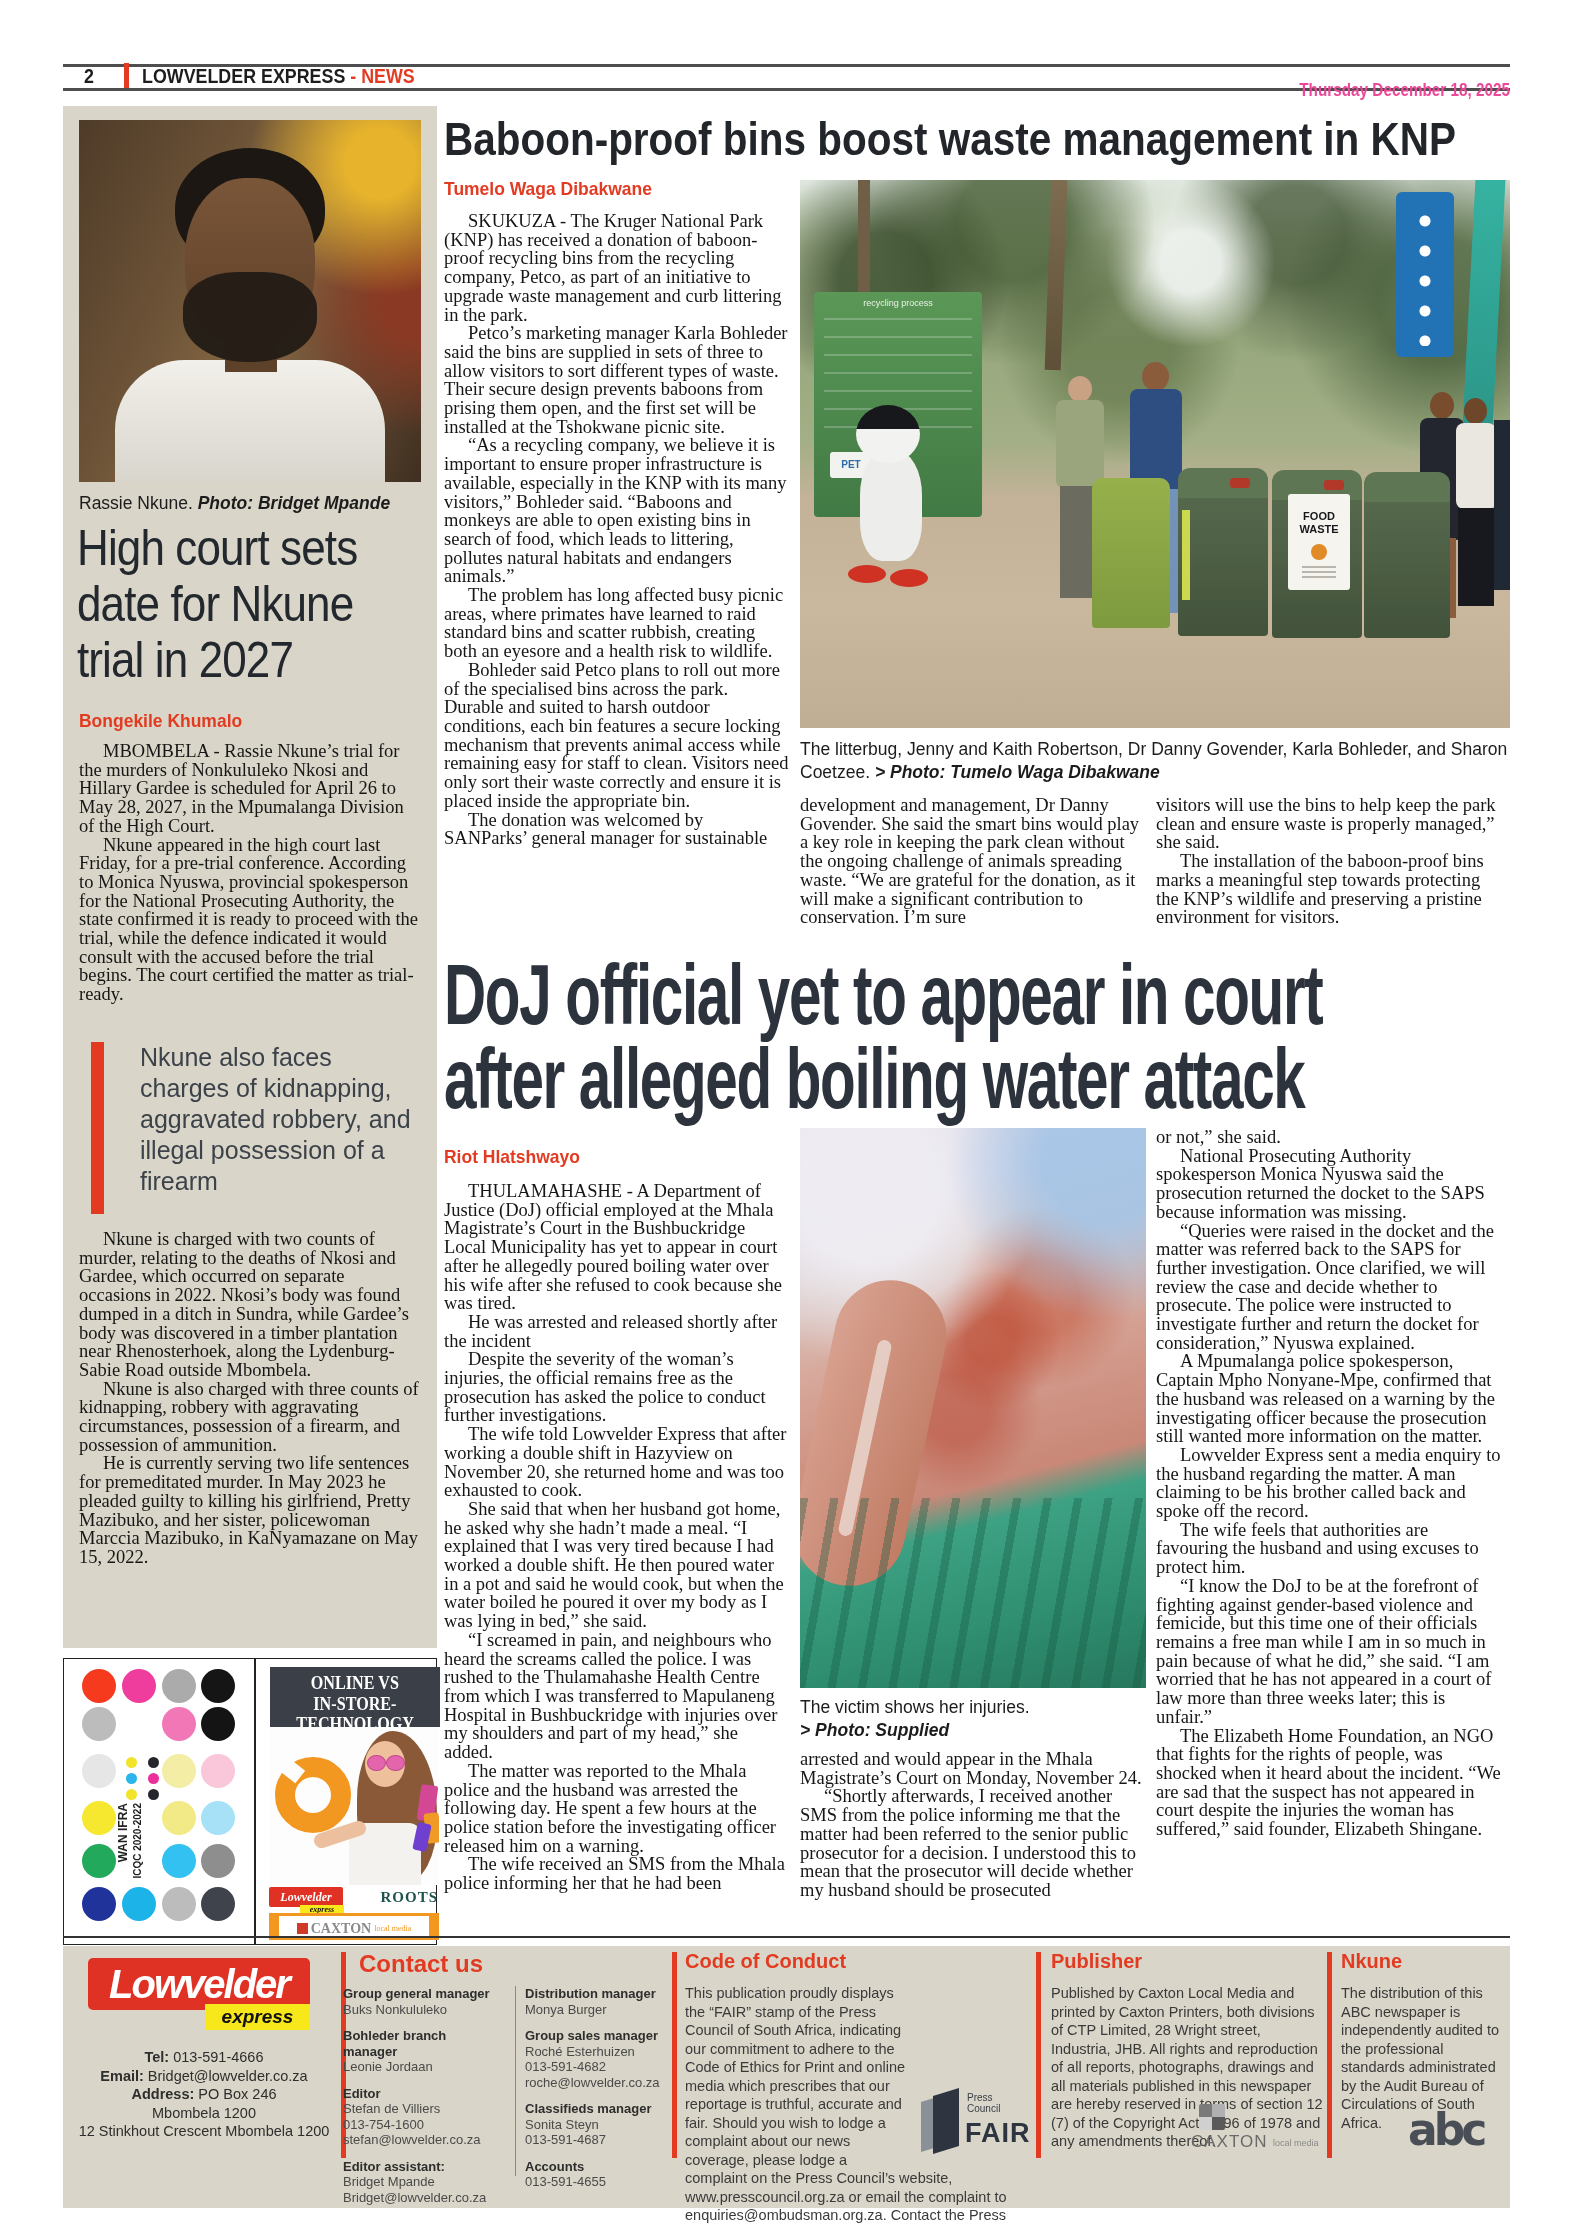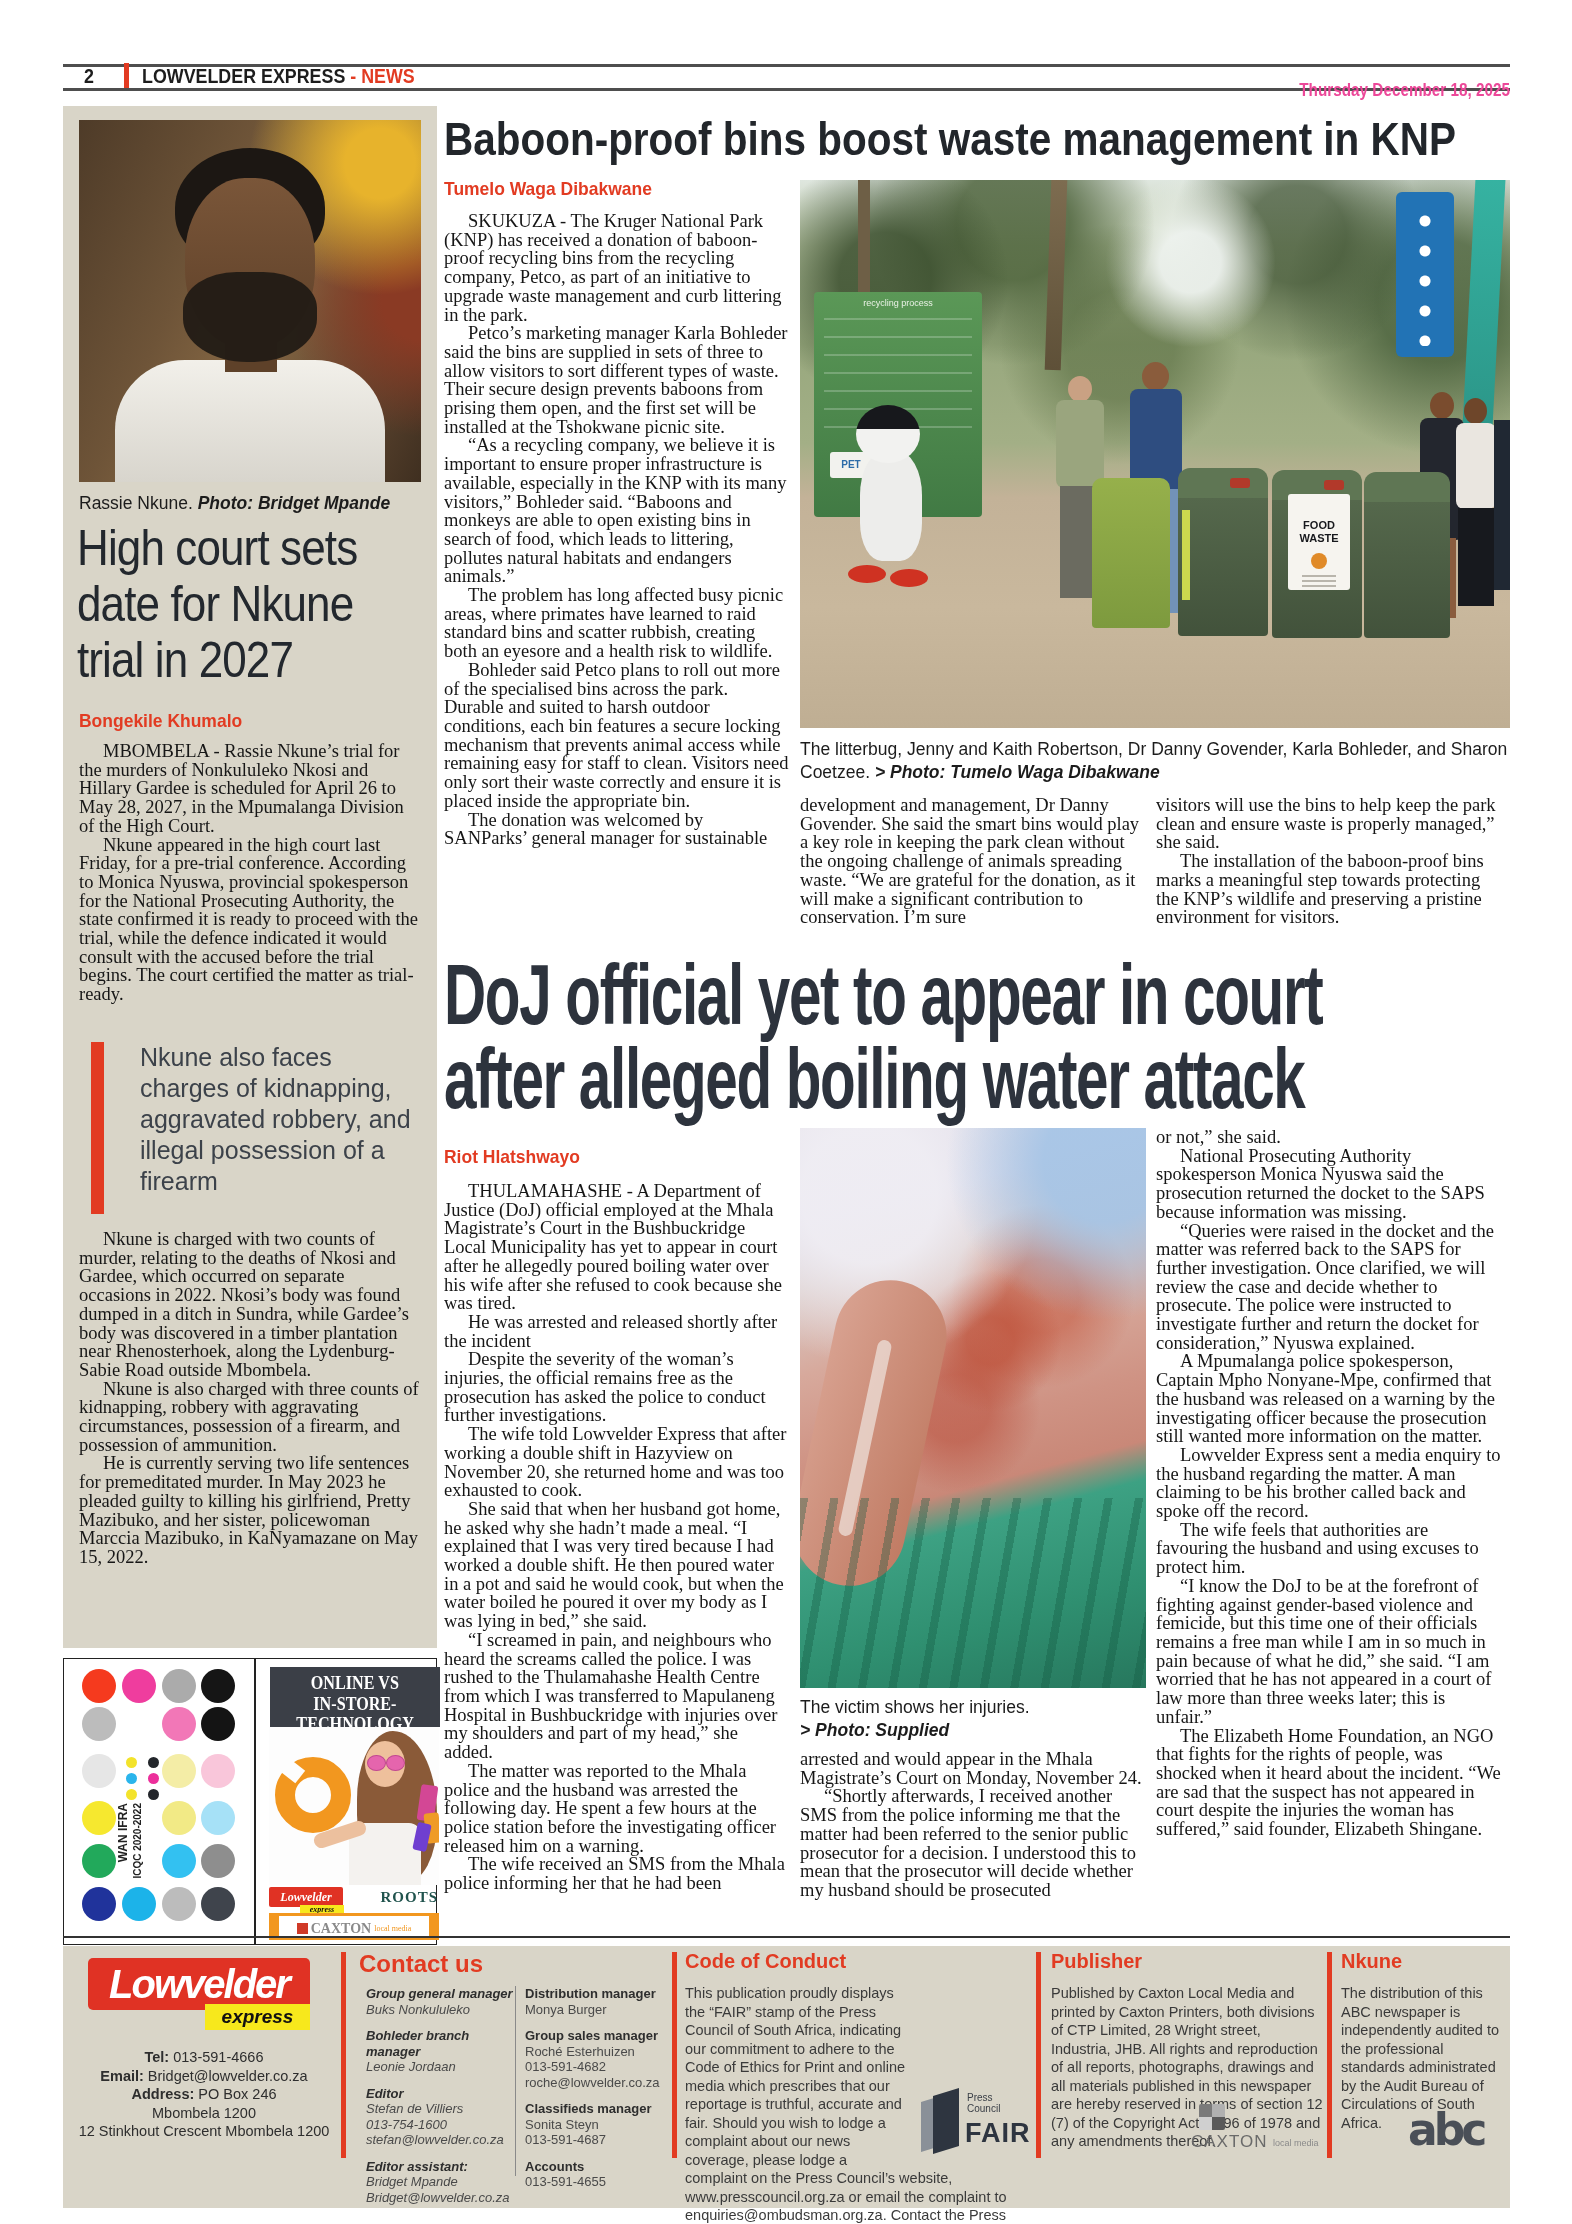--- a/index.html
+++ b/index.html
@@ -149,21 +149,21 @@
     <div class="abs" style="left:694px;top:240px;width:26px;height:170px;background:#202833;"></div>
 
     <div class="abs" style="left:292px;top:298px;width:78px;height:150px;background:linear-gradient(#96b04b,#7d9a3e);border-radius:10px 10px 4px 4px;"></div>
     <div class="abs" style="left:378px;top:288px;width:90px;height:168px;background:linear-gradient(#5f7654 0 18%,#55684c 18%,#42523b);border-radius:12px 12px 4px 4px;"></div>
     <div class="abs" style="left:382px;top:330px;width:8px;height:90px;background:#ccd84e;"></div>
     <div class="abs" style="left:472px;top:290px;width:90px;height:168px;background:linear-gradient(#5f7654 0 18%,#55684c 18%,#42523b);border-radius:12px 12px 4px 4px;"></div>
     <div class="abs" style="left:564px;top:292px;width:86px;height:166px;background:linear-gradient(#5f7654 0 18%,#55684c 18%,#42523b);border-radius:12px 12px 4px 4px;"></div>
     <div class="abs" style="left:430px;top:298px;width:20px;height:10px;background:#b2392a;border-radius:3px;"></div>
     <div class="abs" style="left:524px;top:300px;width:20px;height:10px;background:#b2392a;border-radius:3px;"></div>
     <div class="abs" style="left:488px;top:314px;width:62px;height:96px;background:#f6f4ef;border-radius:3px;text-align:center;">
-      <div style="font-weight:bold;font-size:11px;line-height:13px;color:#17181c;padding-top:25px;width:44px;margin:0 auto;">FOOD WASTE</div>
+      <div style="font-weight:bold;font-size:11px;line-height:13px;color:#17181c;padding-top:16px;width:44px;margin:0 auto;">FOOD WASTE</div>
       <div style="width:16px;height:16px;background:#e08a28;border-radius:50%;margin:8px auto 0;"></div>
       <div style="width:34px;height:12px;margin:6px auto 0;background:repeating-linear-gradient(#b9b5ac 0 2px, transparent 2px 5px);"></div>
     </div>
   </div>
 
   <div class="abs caption" style="left:800px;top:738px;width:710px;"><span>The litterbug, Jenny and Kaith Robertson, Dr Danny Govender, Karla Bohleder, and Sharon Coetzee. </span><b>&gt; Photo: Tumelo Waga Dibakwane</b></div>
 
   <div class="abs body" style="left:800px;top:796px;width:346px;">
     <p class="cont">development and management, Dr Danny Govender. She said the smart bins would play a key role in keeping the park clean without the ongoing challenge of animals spreading waste. “We are grateful for the donation, as it will make a significant contribution to conservation. I’m sure</p>
   </div>
@@ -296,21 +296,21 @@
     <div class="abs finfo" style="left:0;top:102px;width:282px;">
       <div><b>Tel: </b><span>013-591-4666</span></div>
       <div><b>Email: </b><span>Bridget@lowvelder.co.za</span></div>
       <div><b>Address: </b><span>PO Box 246</span></div>
       <div>Mbombela 1200</div>
       <div>12 Stinkhout Crescent Mbombela 1200</div>
     </div>
     <div class="fredbar" style="left:278px;"></div>
 
     <div class="abs ftitle" style="left:296px;top:4px;font-size:24px;">Contact us</div>
-    <div class="abs" style="left:303px;top:40px;width:150px;font-style:italic;">
+    <div class="abs" style="left:280px;top:40px;width:150px;">
       <div class="cblock">
           <div class="ct">Group general manager</div>
           <div class="cl">Buks Nonkululeko</div>
         </div>
       <div class="cblock">
           <div class="ct">Bohleder branch manager</div>
           <div class="cl">Leonie Jordaan</div>
         </div>
       <div class="cblock">
           <div class="ct">Editor</div>

